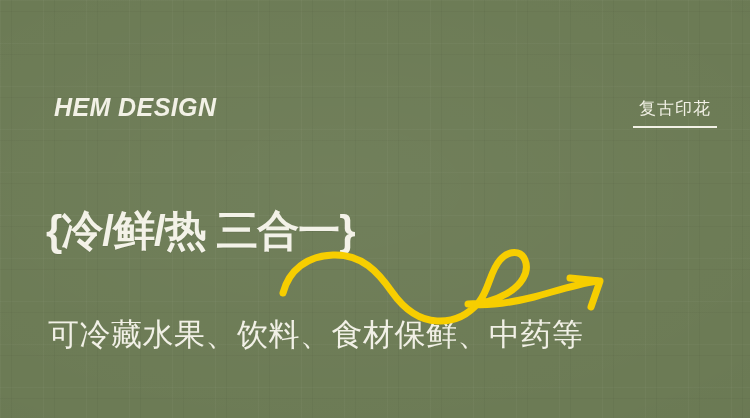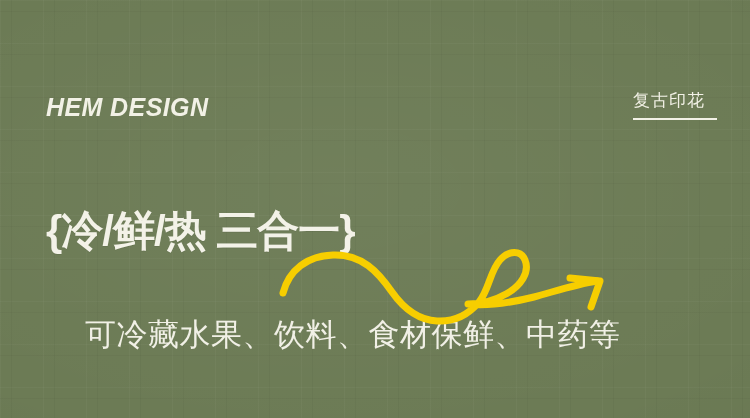--- a/index.html
+++ b/index.html
@@ -59,37 +59,37 @@
     background:
       radial-gradient(ellipse 120% 110% at 45% 45%,
         rgba(255,255,255,0.035) 0%,
         rgba(0,0,0,0.00) 55%,
         rgba(0,0,0,0.055) 100%);
   }
 
   
   #logo {
     position: absolute;
-    left: 46px;
+    left: 54px;
     top: 92px;
     font-size: 25px;
     line-height: 30px;
     font-weight: bold;
     font-style: italic;
     letter-spacing: 0.4px;
     color: #f2f1e6;
     white-space: nowrap;
   }
 
   
   #tag {
     position: absolute;
     right: 33px;
-    top: 90px;
-    text-align: left;
+    top: 98px;
+    text-align: center;
   }
   #tag-label {
     font-size: 17px;
     line-height: 22px;
     font-weight: normal;
     color: #f2f1e6;
     letter-spacing: 1px;
     white-space: nowrap;
   }
   #tag-rule {
@@ -117,21 +117,20 @@
   #subtitle {
     position: absolute;
     left: 48px;
     top: 315px;
     font-size: 31px;
     line-height: 40px;
     font-weight: normal;
     color: #f1f0e6;
     white-space: nowrap;
     letter-spacing: 0.5px;
-    margin-left: 37px;
   }
 
   
   #arrow-layer {
     position: absolute;
     left: 0;
     top: 0;
     width: 750px;
     height: 418px;
     pointer-events: none;

